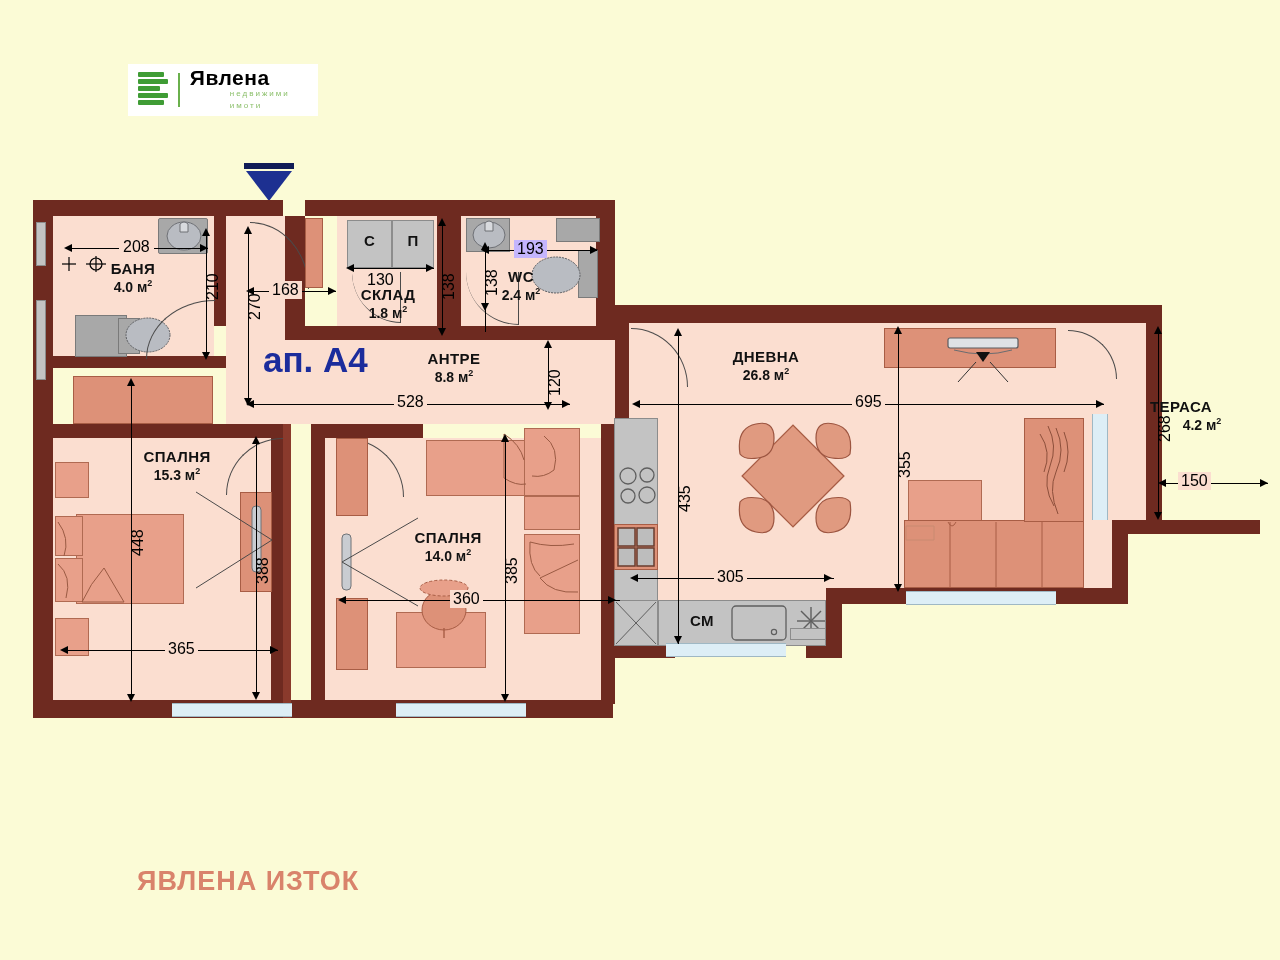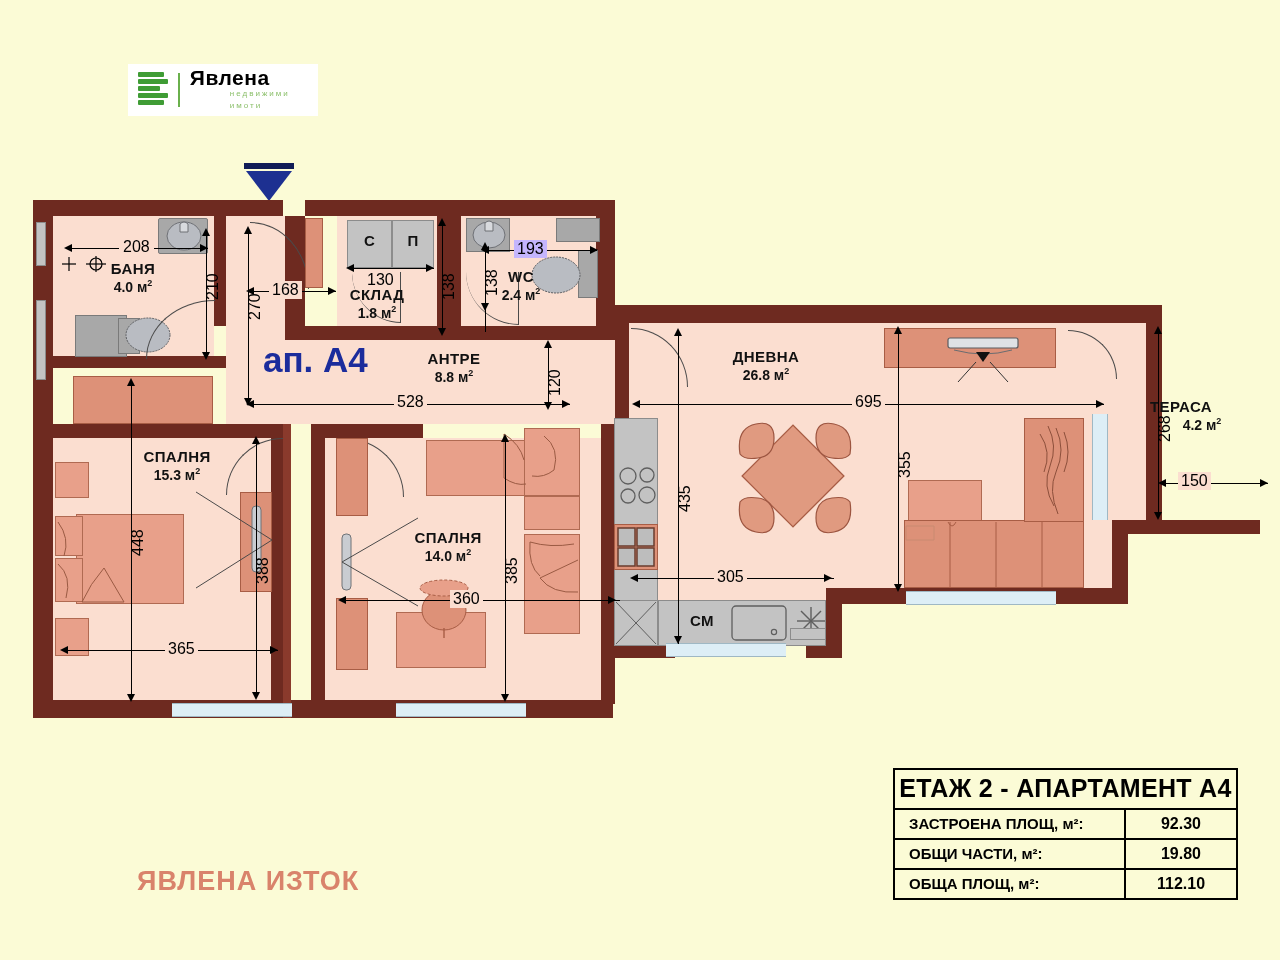--- a/index.html
+++ b/index.html
@@ -329,21 +329,21 @@
   <div class="win" style="left:172px;top:703px;width:120px;height:12px;"></div>
   <div class="win" style="left:396px;top:703px;width:130px;height:12px;"></div>
   <div class="win" style="left:666px;top:643px;width:120px;height:12px;"></div>
   <div class="win" style="left:906px;top:591px;width:150px;height:12px;"></div>
   <div class="winv" style="left:1092px;top:414px;width:14px;height:106px;"></div>
 
   <div class="rlabel" style="left:78px;top:260px;width:110px;">
     <div class="nm">БАНЯ</div>
     <div class="ar"><span>4.0 м</span><sup>2</sup></div>
   </div>
-  <div class="rlabel" style="left:322px;top:286px;width:110px;">
+  <div class="rlabel" style="left:333px;top:286px;width:110px;">
     <div class="nm">СКЛАД</div>
     <div class="ar"><span>1.8 м</span><sup>2</sup></div>
   </div>
   <div class="rlabel" style="left:476px;top:268px;width:90px;">
     <div class="nm">WC</div>
     <div class="ar"><span>2.4 м</span><sup>2</sup></div>
   </div>
   <div class="rlabel" style="left:399px;top:350px;width:110px;">
     <div class="nm">АНТРЕ</div>
     <div class="ar"><span>8.8 м</span><sup>2</sup></div>
@@ -465,29 +465,14 @@
   <div class="line lineh" style="left:340px;top:600px;width:280px;"></div>
   <div class="arrowL" style="left:338px;top:596px;"></div>
   <div class="arrowR" style="left:608px;top:596px;"></div>
   <div class="dim" style="left:450px;top:590px;background:#fbded0;padding:0 3px;">360</div>
 
   <div class="line linev" style="left:505px;top:438px;height:262px;"></div>
   <div class="arrowU" style="left:501px;top:434px;"></div>
   <div class="arrowD" style="left:501px;top:694px;"></div>
   <div class="dim v" style="left:503px;top:584px;">385</div>
 
-  <div class="info">
-    <div class="info-title">ЕТАЖ 2 - АПАРТАМЕНТ А4</div>
-    <div class="info-row">
-      <div class="info-label">ЗАСТРОЕНА ПЛОЩ, м²:</div>
-      <div class="info-val">92.30</div>
-    </div>
-    <div class="info-row">
-      <div class="info-label">ОБЩИ  ЧАСТИ, м²:</div>
-      <div class="info-val">19.80</div>
-    </div>
-    <div class="info-row">
-      <div class="info-label">ОБЩА  ПЛОЩ, м²:</div>
-      <div class="info-val">112.10</div>
-    </div>
-  </div>
 
 </div>
 
 </body></html>

